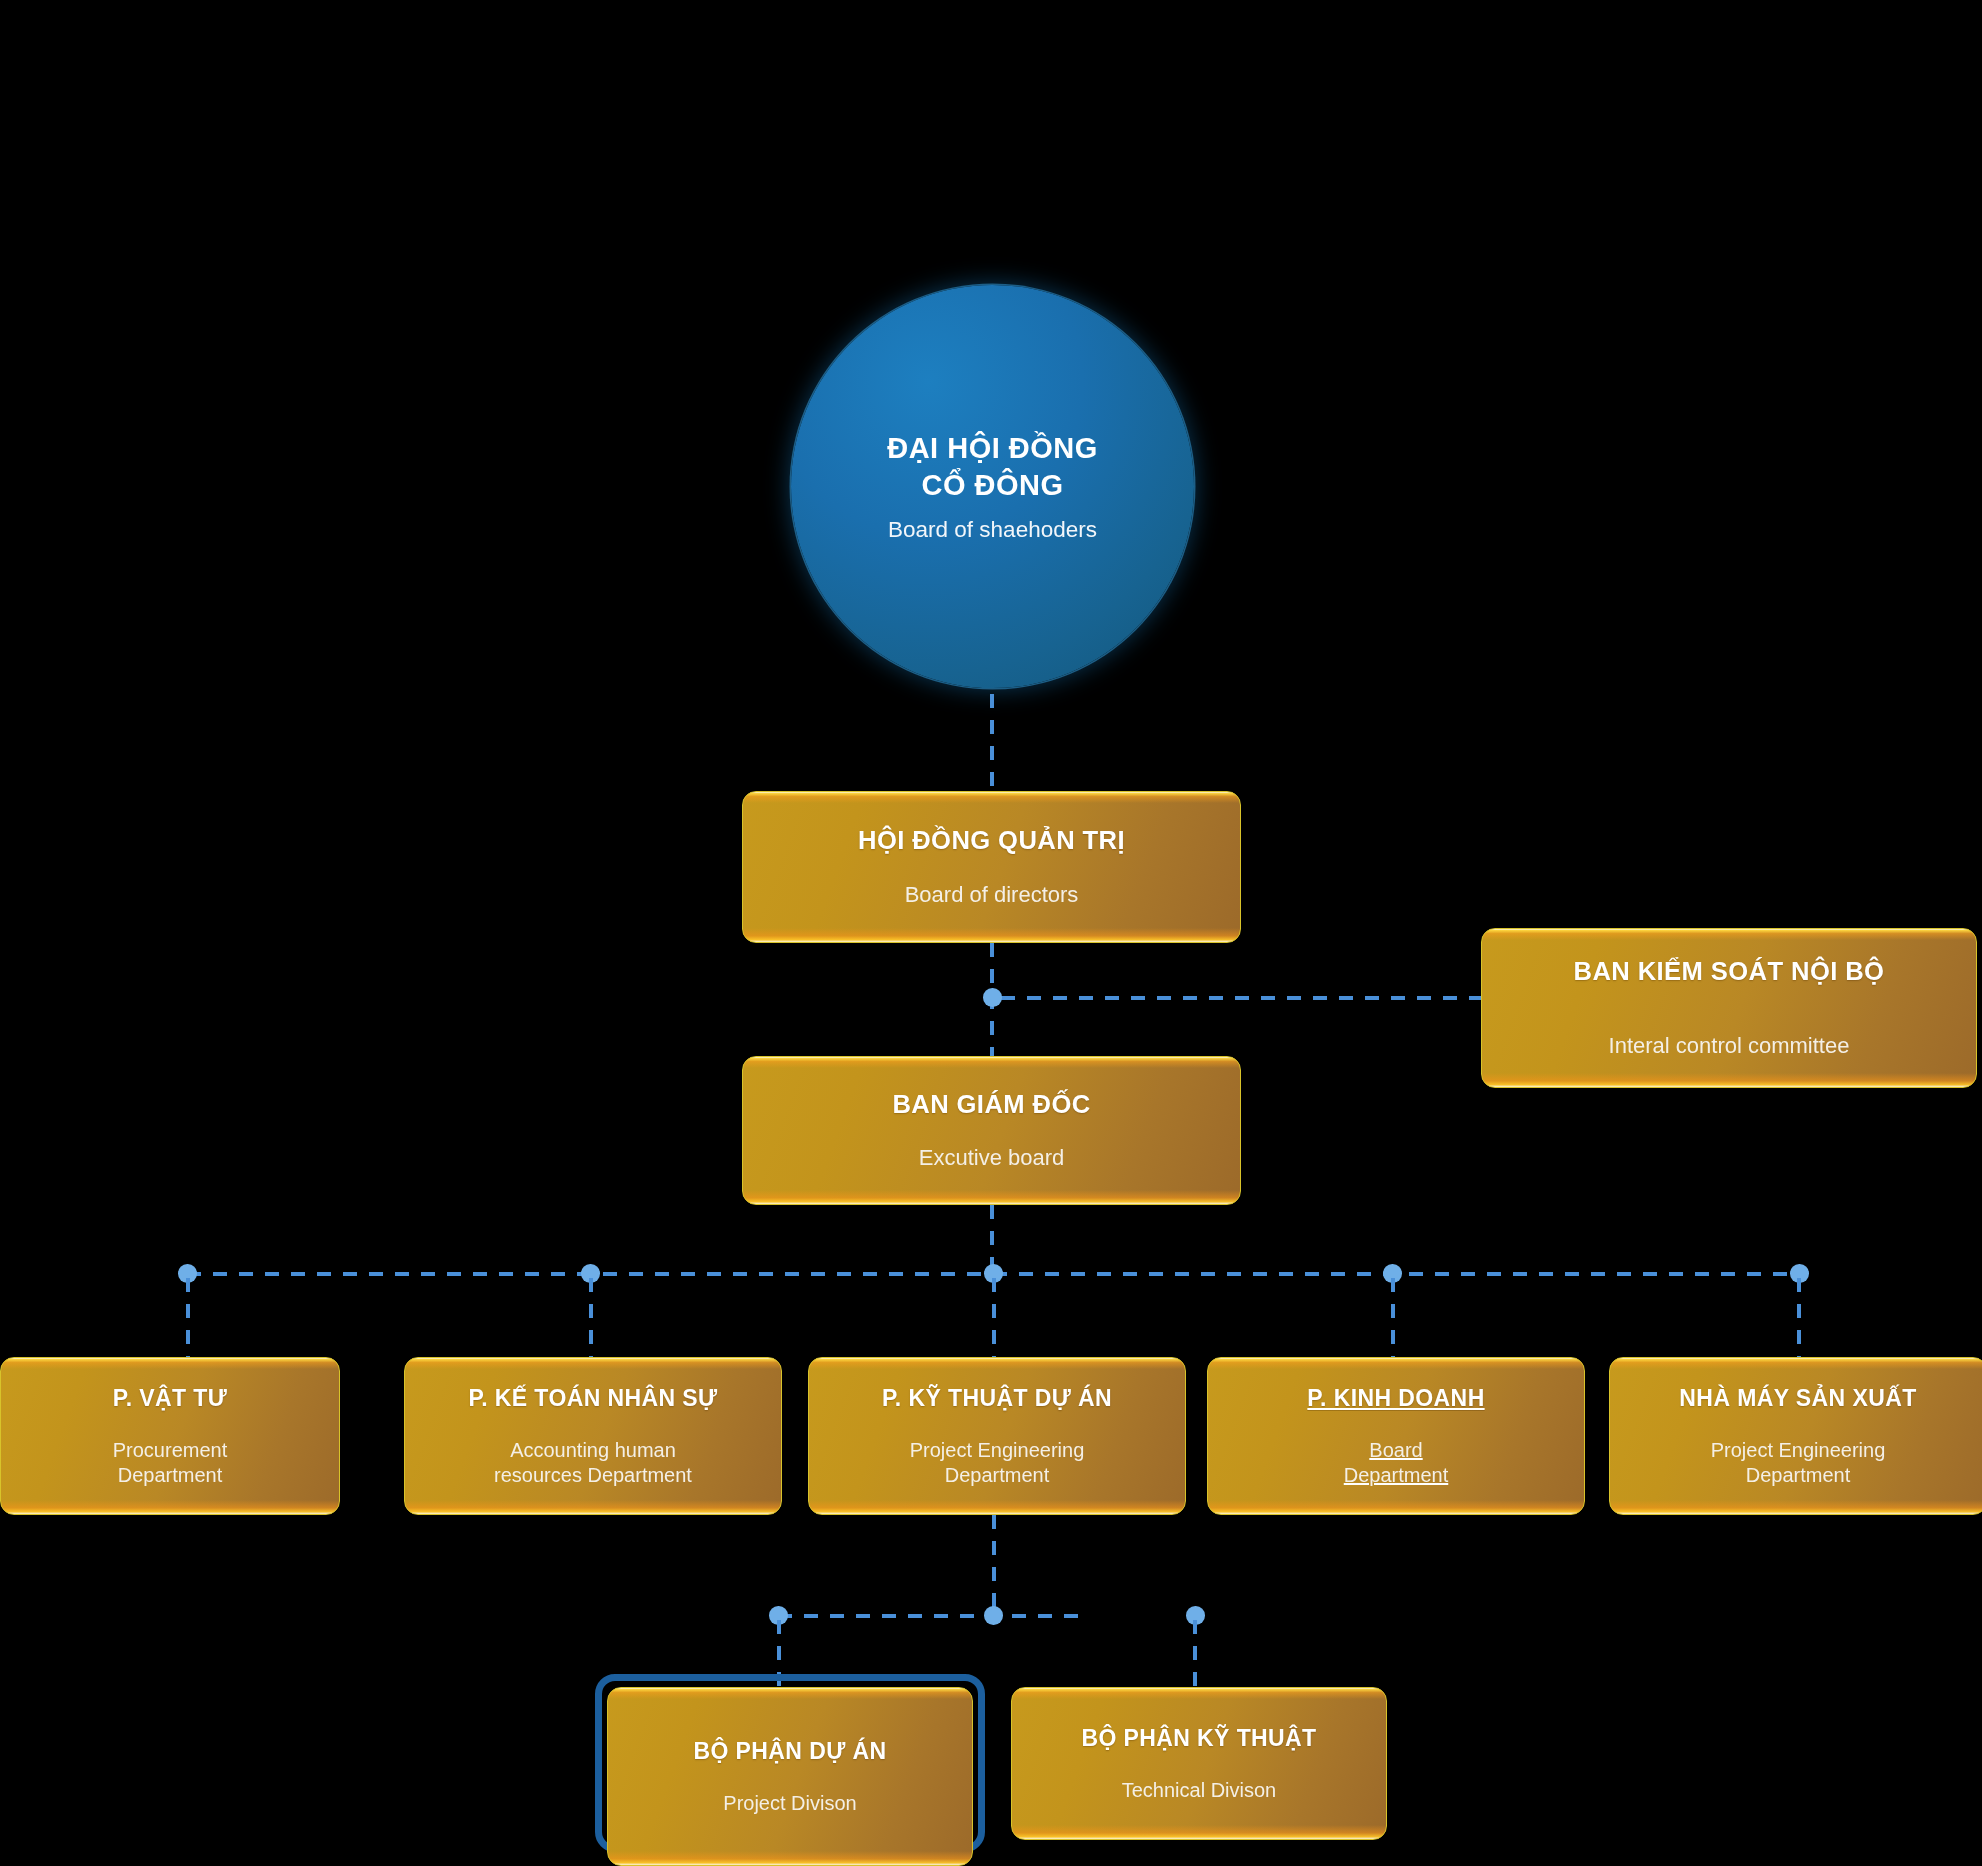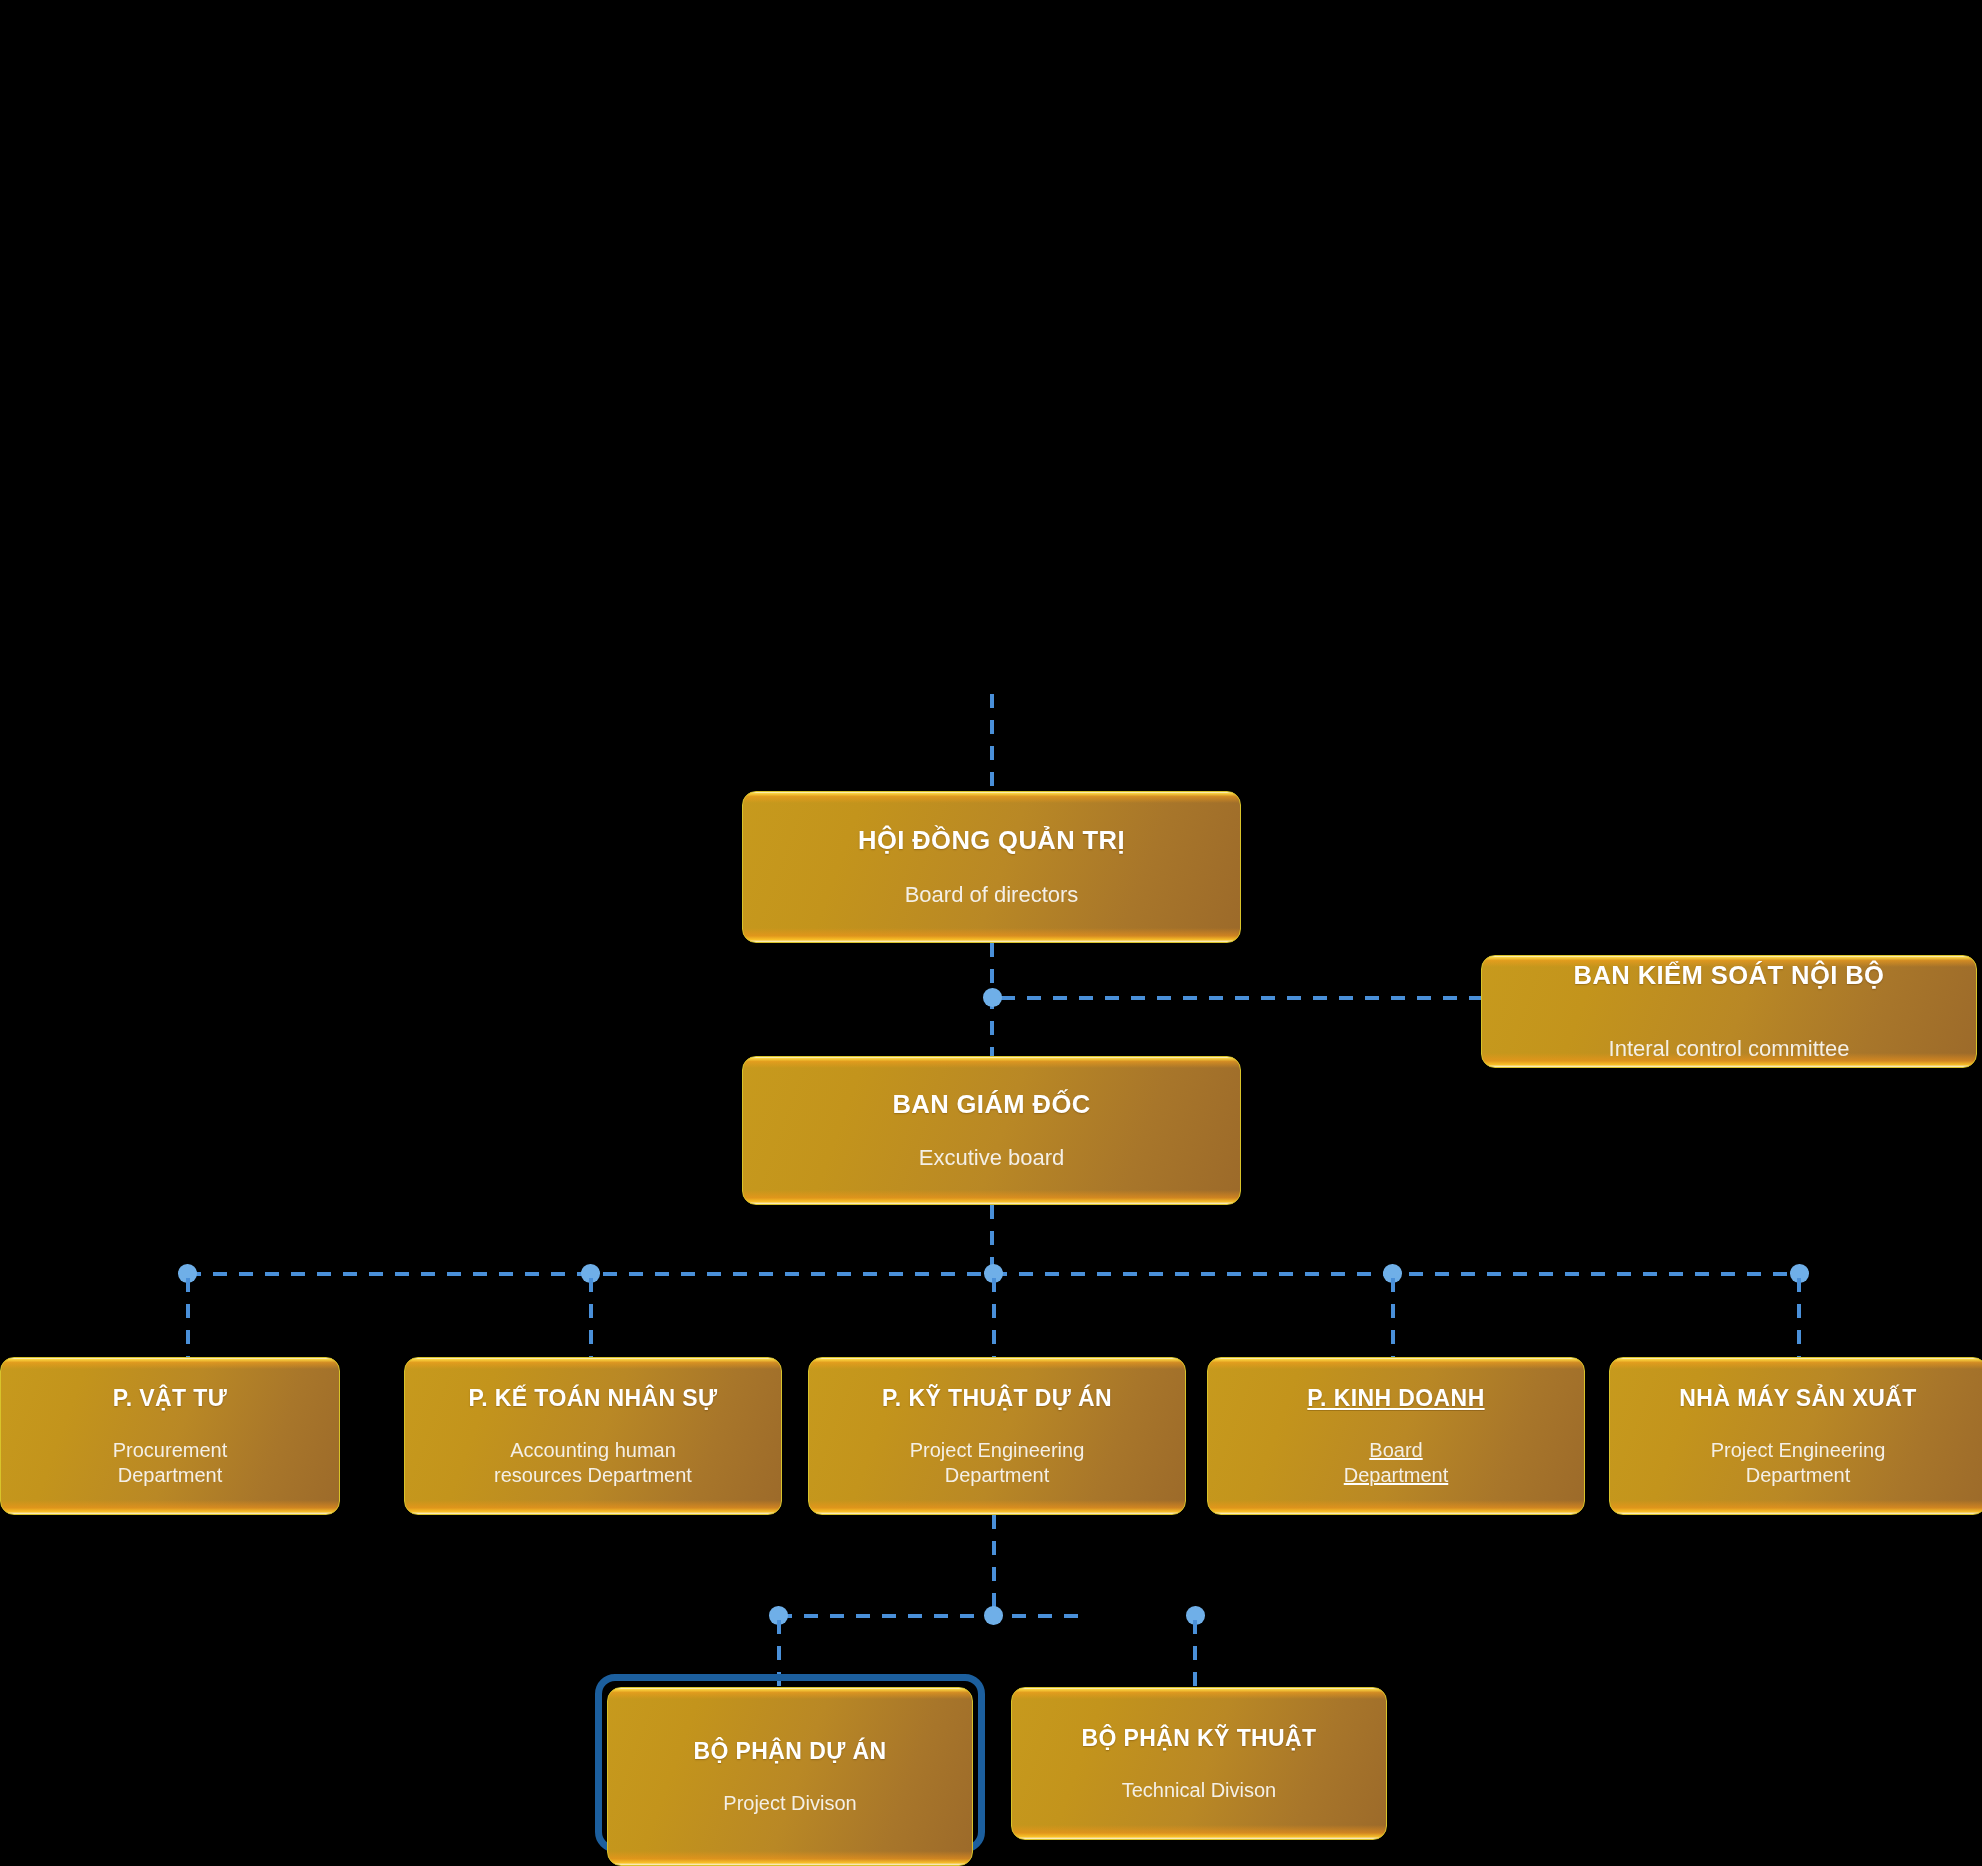--- a/index.html
+++ b/index.html
@@ -113,34 +113,39 @@
     position:absolute;
     border-radius:20px;
     border:7px solid #1c5f9e;
   }
 </style>
 </head>
 <body>
 
 <div id="stage">
 
+  <div class="circle-node" style="left:791px; top:285px; width:403px; height:403px;">
+    <div class="t">ĐẠI HỘI ĐỒNG</div>
+    <div class="t">CỔ ĐÔNG</div>
+    <div class="s">Board of shaehoders</div>
+  </div>
 
   <div class="vline" style="left:990px; top:694px; height:98px;"></div>
 
   <div class="gbox lg" style="left:742px; top:791px; width:499px; height:152px;">
     <div class="t">HỘI ĐỒNG QUẢN TRỊ</div>
     <div class="s">Board of directors</div>
   </div>
 
   <div class="vline" style="left:990px; top:943px; height:113px;"></div>
 
   <div class="hline" style="left:1001px; top:996px; width:483px;"></div>
   <div class="node" style="left:983px; top:988px;"></div>
 
-  <div class="gbox lg" style="left:1481px; top:955px; width:496px; height:113px;gap:20px;">
+  <div class="gbox lg" style="left:1481px; top:928px; width:496px; height:160px;gap:20px;">
     <div class="t">BAN KIỂM SOÁT NỘI BỘ</div>
     <div class="s">Interal control committee</div>
   </div>
 
   <div class="gbox lg" style="left:742px; top:1056px; width:499px; height:149px;">
     <div class="t">BAN GIÁM ĐỐC</div>
     <div class="s">Excutive board</div>
   </div>
 
   <div class="vline" style="left:990px; top:1205px; height:68px;"></div>

